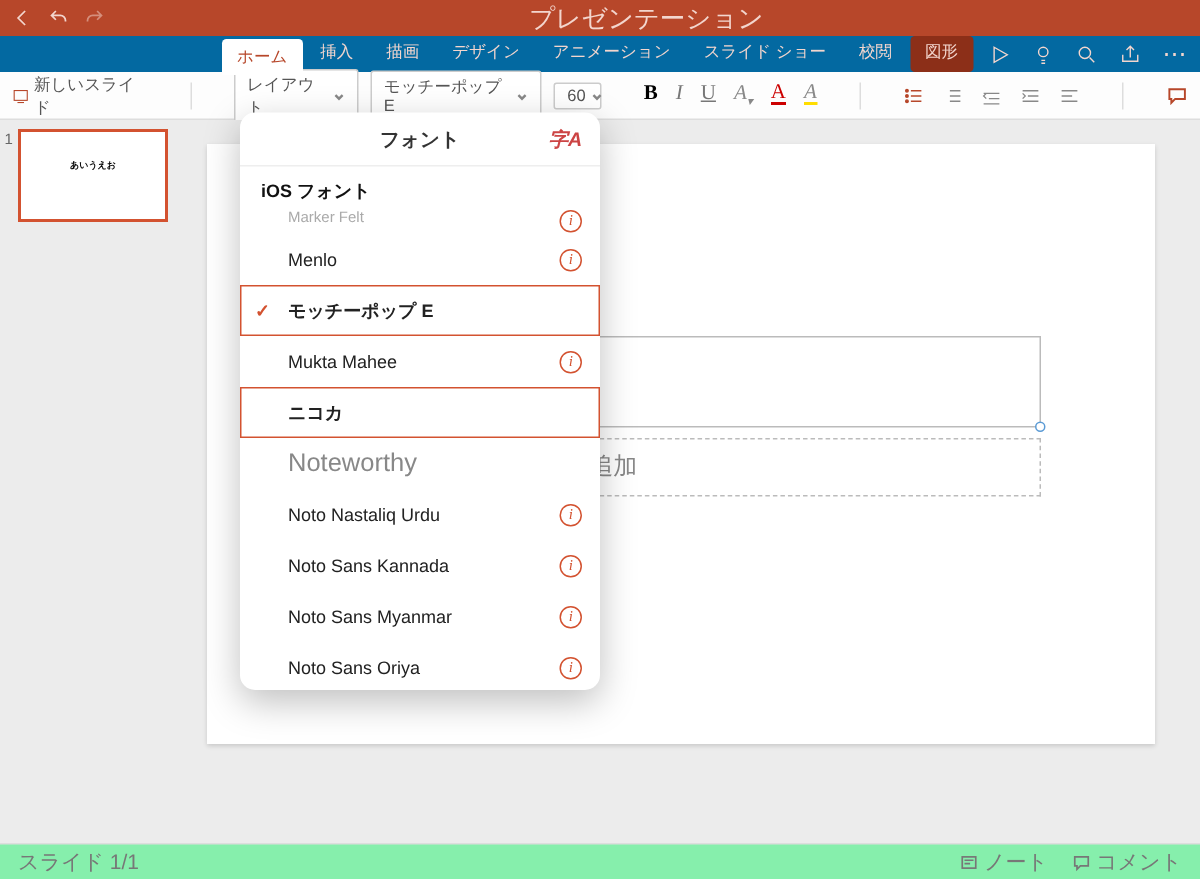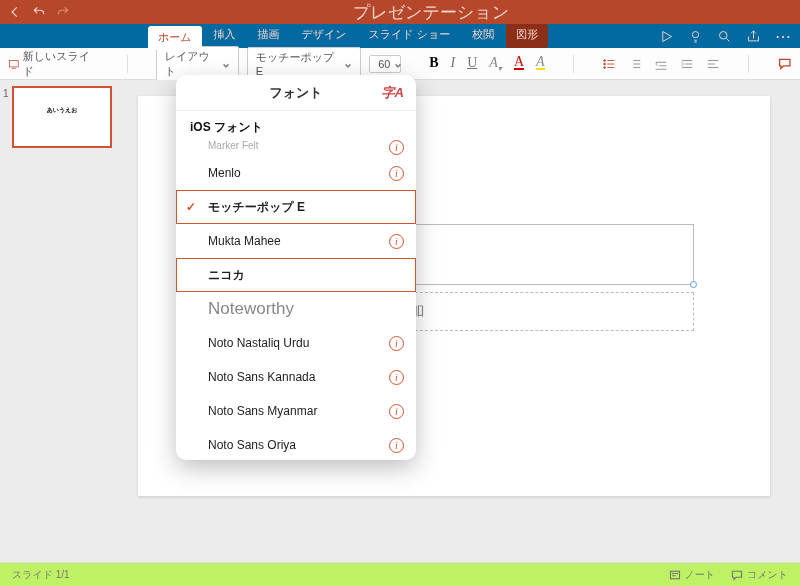--- a/index.html
+++ b/index.html
@@ -46,36 +46,36 @@
   .thumb-title { font-size: 6px; font-weight: 600; text-align: center; margin-top: 18px; color: #000; }
 
   .canvas { flex: 1; padding: 16px 30px 16px 20px; }
   .slide { width: 100%; height: 400px; background: #fff; box-shadow: 0 1px 3px rgba(0,0,0,.15); position: relative; }
   .title-box { position: absolute; left: 76px; right: 76px; top: 128px; border: 1px solid #bbb; padding: 8px 14px 0; }
   .title-text { font-size: 38px; font-weight: 600; color: #111; letter-spacing: 1px; background: linear-gradient(#dbe7ff,#dbe7ff) no-repeat; background-size: 100% 48px; display:inline; }
   .handle { position:absolute; width:7px; height:7px; border:1px solid #5b9bd5; background:#fff; border-radius:50%; }
   .subtitle-box { position: absolute; left: 76px; right: 76px; top: 196px; border: 1px dashed #bbb; padding: 8px 14px; color: #888; font-size: 16px; }
 
   
-  .popover { position: absolute; top: 75px; left: 176px; width: 240px; background: #fff; border-radius: 10px; box-shadow: 0 8px 24px rgba(0,0,0,.25); z-index: 20; }
+  .popover { position: absolute; top: 75px; left: 160px; width: 240px; background: #fff; border-radius: 10px; box-shadow: 0 8px 24px rgba(0,0,0,.25); z-index: 20; }
   .popover::before { content:""; position:absolute; top:-8px; left:120px; border:8px solid transparent; border-bottom-color:#fff; }
   .pop-head { display:flex; align-items:center; justify-content:center; height:36px; border-bottom:1px solid #eee; font-size:13px; font-weight:600; color:#333; position:relative; }
   .pop-head .ja-icon { position:absolute; right:12px; color:#c44; font-size:13px; font-style:italic; }
   .section-label { font-size:12px; font-weight:700; padding:8px 14px 4px; color:#111; }
   .font-list { max-height: 320px; overflow: hidden; }
   .font-item { height:34px; display:flex; align-items:center; padding:0 14px 0 32px; font-size:12px; color:#222; position:relative; border-bottom:0; }
   .font-item.partial-top { height:16px; align-items:flex-start; color:#aaa; font-size:10px; overflow:hidden; }
   .font-item .info { position:absolute; right:12px; width:15px; height:15px; border:1.2px solid #d35230; border-radius:50%; color:#d35230; font-size:10px; text-align:center; line-height:13px; font-style:italic; font-family:serif; }
   .font-item .check { position:absolute; left:10px; color:#d35230; font-size:12px; }
   .font-item.hl { outline:1.5px solid #d35230; outline-offset:-1px; }
   .font-item.bold { font-weight:700; }
   .font-item.serif-i { font-family: "Noteworthy", cursive; color:#888; font-size:17px; }
 
   
-  .status { position:absolute; bottom:0; left:0; right:0; height:24px; background:#bef264; border-top:1px solid #ddd; display:flex; align-items:center; padding:0 12px; font-size:10px; color:#777; }
+  .status { position:absolute; bottom:0; left:0; right:0; height:24px; background:#86efac; border-top:1px solid #ddd; display:flex; align-items:center; padding:0 12px; font-size:14px; color:#777; }
   .status .right { margin-left:auto; display:flex; gap:16px; align-items:center; }
   .status svg { width:12px; height:12px; stroke:#777; fill:none; stroke-width:1.5; }
 
   
   .chev { width:8px; height:8px; display:inline-block; }
   .chev svg { width:8px; height:8px; stroke:#888; fill:none; stroke-width:2; }
 </style>
 </head>
 <body>
 
@@ -93,20 +93,21 @@
   </div>
   <div class="center">プレゼンテーション</div>
 </div>
 
 <div class="tabrow">
   <div class="tabs">
     <div class="tab active">ホーム</div>
     <div class="tab">挿入</div>
     <div class="tab">描画</div>
     <div class="tab">デザイン</div>
+    <div class="tab">アニメーション</div>
     <div class="tab">スライド ショー</div>
     <div class="tab">校閲</div>
     <div class="tab shape">図形</div>
   </div>
   <div class="right-icons">
     <svg viewBox="0 0 24 24">
         <path d="M6 4l14 8-14 8z"></path>
       </svg>
     <svg viewBox="0 0 24 24">
         <circle cx="12" cy="9" r="5"></circle>

